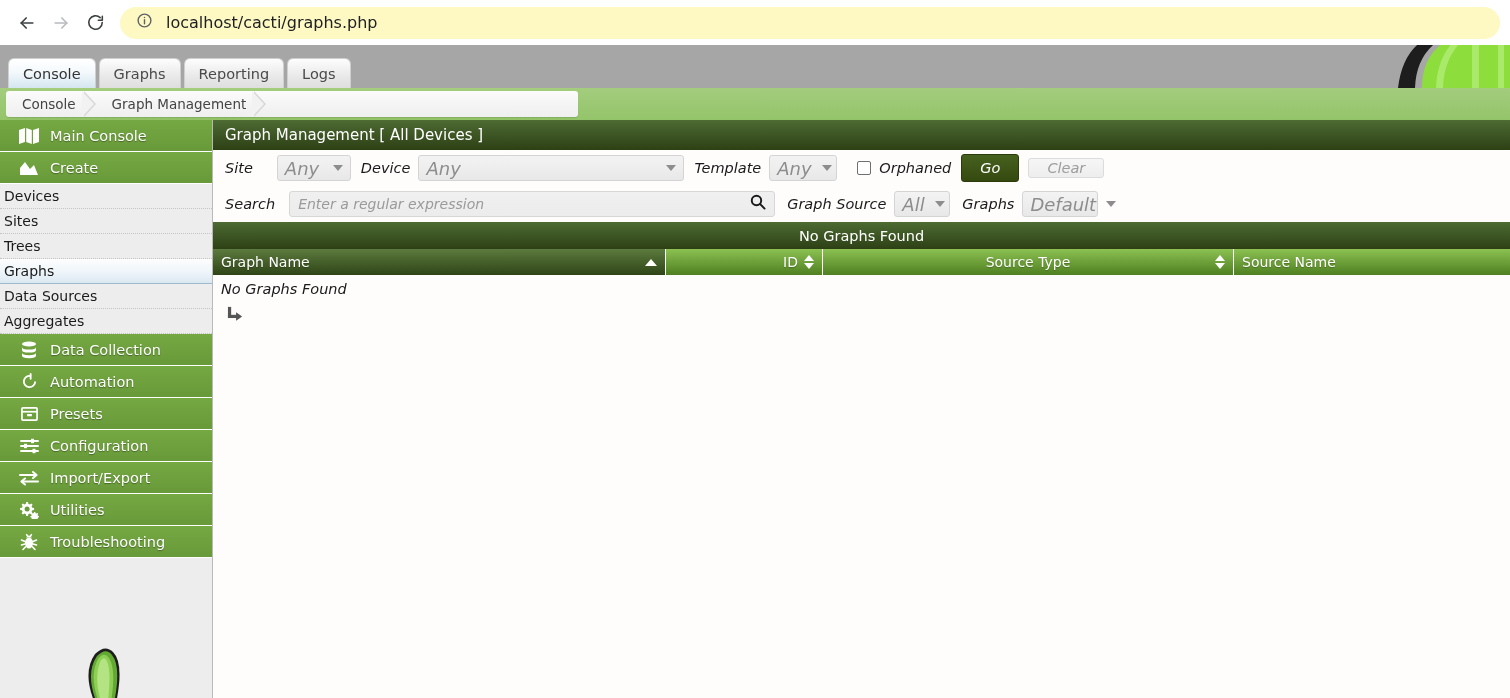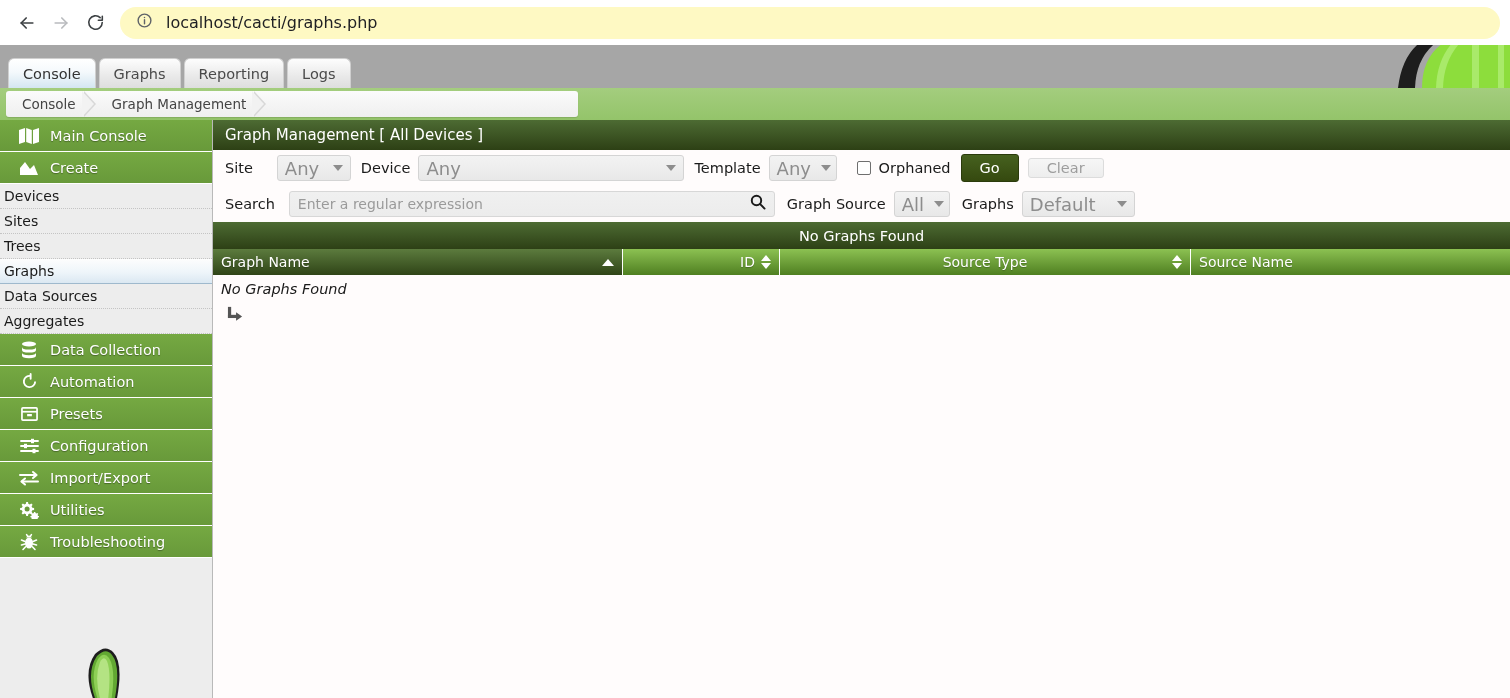--- a/index.html
+++ b/index.html
@@ -212,20 +212,21 @@
   }
   #filter-area {
     background: #fffcfc;
     padding: 0;
   }
   .filter-row {
     height: 36px;
     display: flex;
     align-items: center;
     padding-left: 12px;
+    font-style: italic;
   }
   .flabel {
     font-size: 14.5px;
     color: #1a1a1a;
     white-space: nowrap;
   }
   .fsel {
     height: 26px;
     background: linear-gradient(to bottom, #f3f3f3 0%, #e8e8e8 100%);
     border: 1px solid #d4d4d4;
@@ -613,31 +614,31 @@
                 <line x1="11.4" y1="11.4" x2="16.4" y2="16.4"></line>
             </svg>
           </span>
         </div>
         <span class="flabel" style="margin-left:12px;">Graph Source</span>
         <div class="fsel" style="width:56px; margin-left:8px;">
           <span>All</span>
           <span class="caret"></span>
         </div>
         <span class="flabel" style="margin-left:12px;">Graphs</span>
-        <div class="fsel" style="width:113px; margin-left:8px;">
+        <div class="fsel" style="width:76px; margin-left:8px;">
           <span>Default</span>
           <span class="caret"></span>
         </div>
       </div>
     </div>
 
     <div id="results-banner">No Graphs Found</div>
 
     <div id="table-head">
-      <div class="th sorted" style="width:410px;">
+      <div class="th sorted" style="width:453px;">
         <span>Graph Name</span>
         <span class="sort-up"></span>
       </div>
       <div class="th right" style="width:157px;">
         <span>ID</span>
         <span class="sort-both">
             <i class="up"></i>
             <i class="down"></i>
           </span>
       </div>

